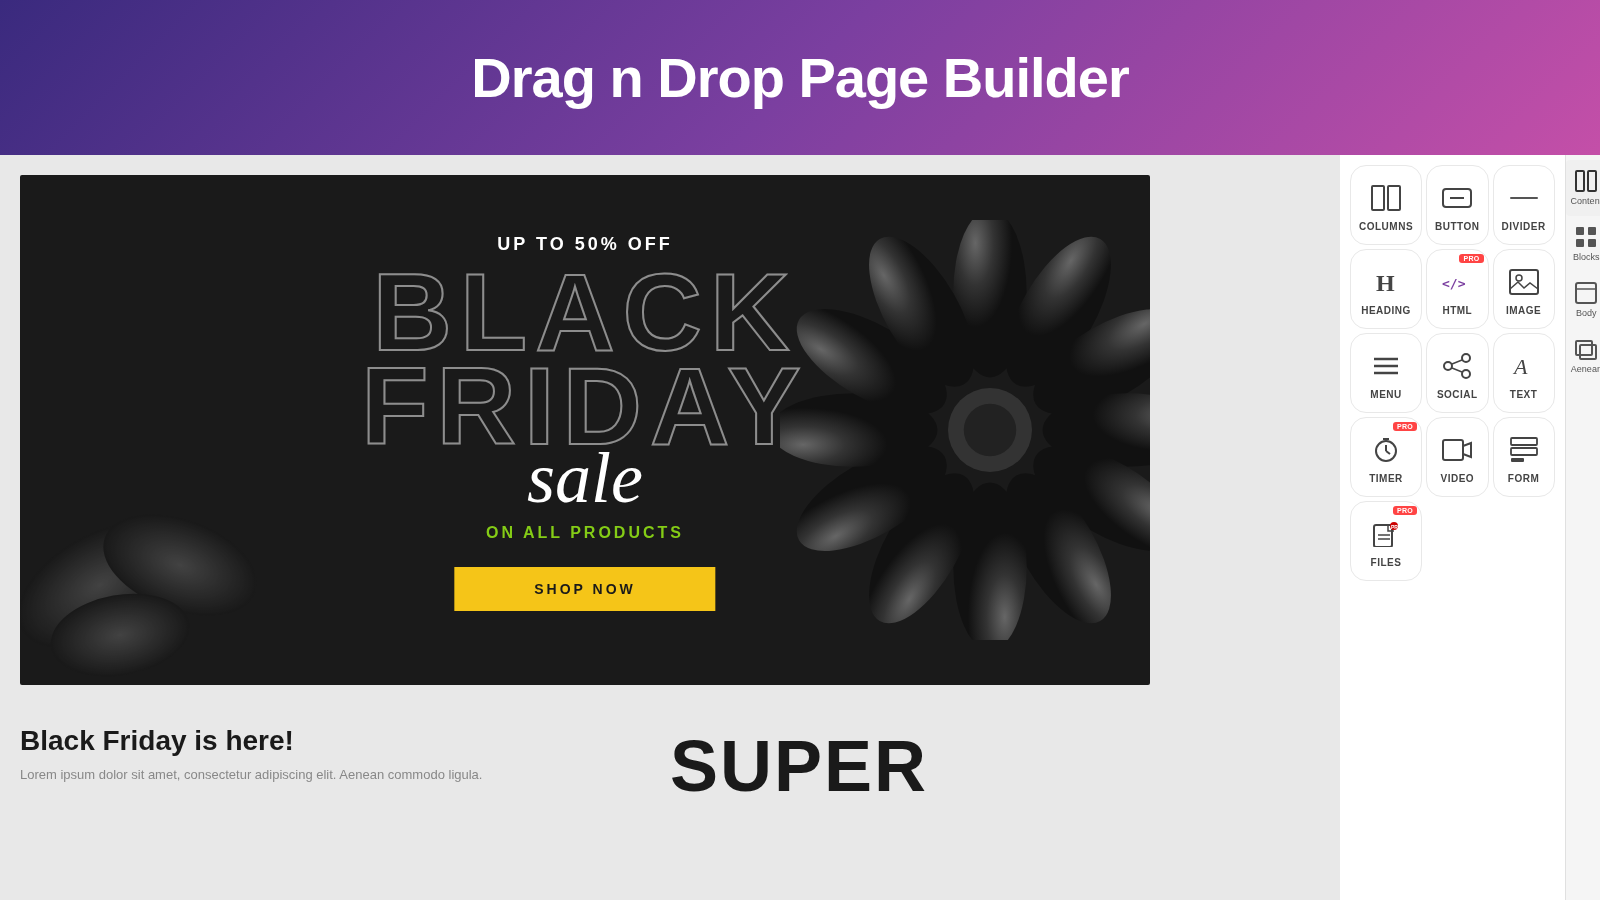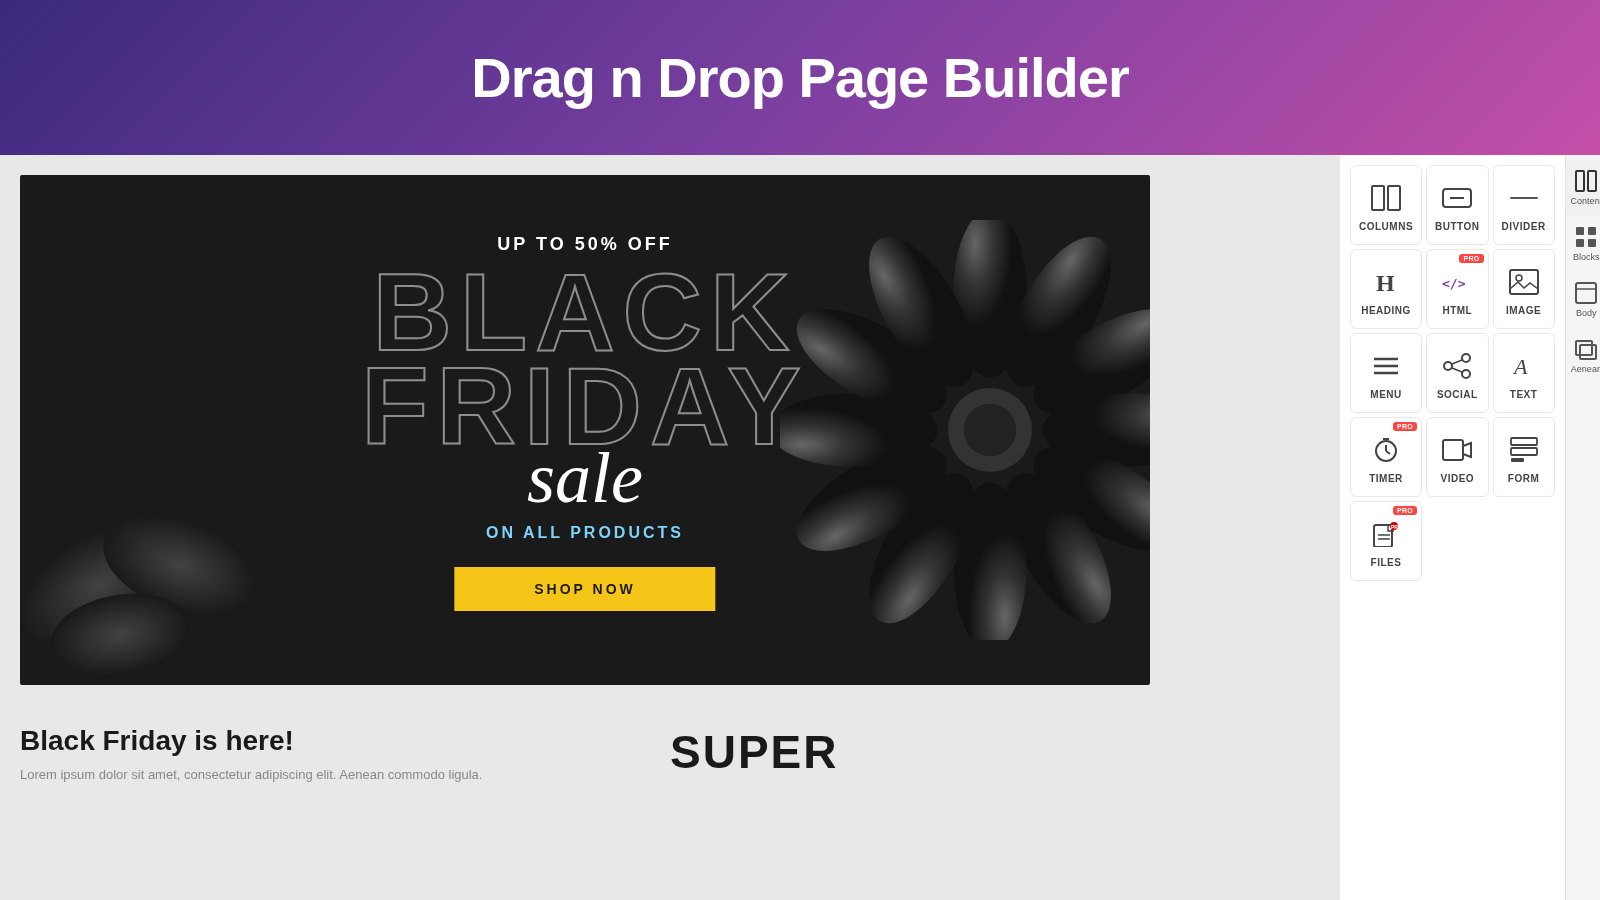--- a/index.html
+++ b/index.html
@@ -88,21 +88,21 @@
       font-style: italic;
       color: white;
       font-family: 'Georgia', serif;
       font-weight: 400;
       line-height: 1;
       margin-top: -10px;
       margin-bottom: 10px;
     }
 
     .banner-products {
-      color: #7dd3fc;
+      color: #84cc16;
       font-size: 16px;
       font-weight: 700;
       letter-spacing: 3px;
       margin-bottom: 25px;
     }
 
     .shop-btn {
       background: #f5c518;
       color: #1a1a1a;
       border: none;
@@ -167,21 +167,21 @@
     }
 
     .below-right {
       flex: 1;
       display: flex;
       align-items: flex-start;
       justify-content: flex-start;
     }
 
     .super-text {
-      font-size: 46px;
+      font-size: 72px;
       font-weight: 900;
       color: #1a1a1a;
       letter-spacing: 2px;
     }
 
     
     .sidebar {
       width: 260px;
       background: #fff;
       display: flex;
@@ -237,21 +237,21 @@
       gap: 4px;
     }
 
     .element-item {
       display: flex;
       flex-direction: column;
       align-items: center;
       justify-content: center;
       padding: 14px 8px 10px;
       border: 1px solid #e8e8e8;
-      border-radius: 6px;
+      border-radius: 16px;
       cursor: pointer;
       background: #fff;
       min-height: 80px;
       position: relative;
     }
 
     .element-icon {
       width: 30px;
       height: 30px;
       margin-bottom: 8px;

